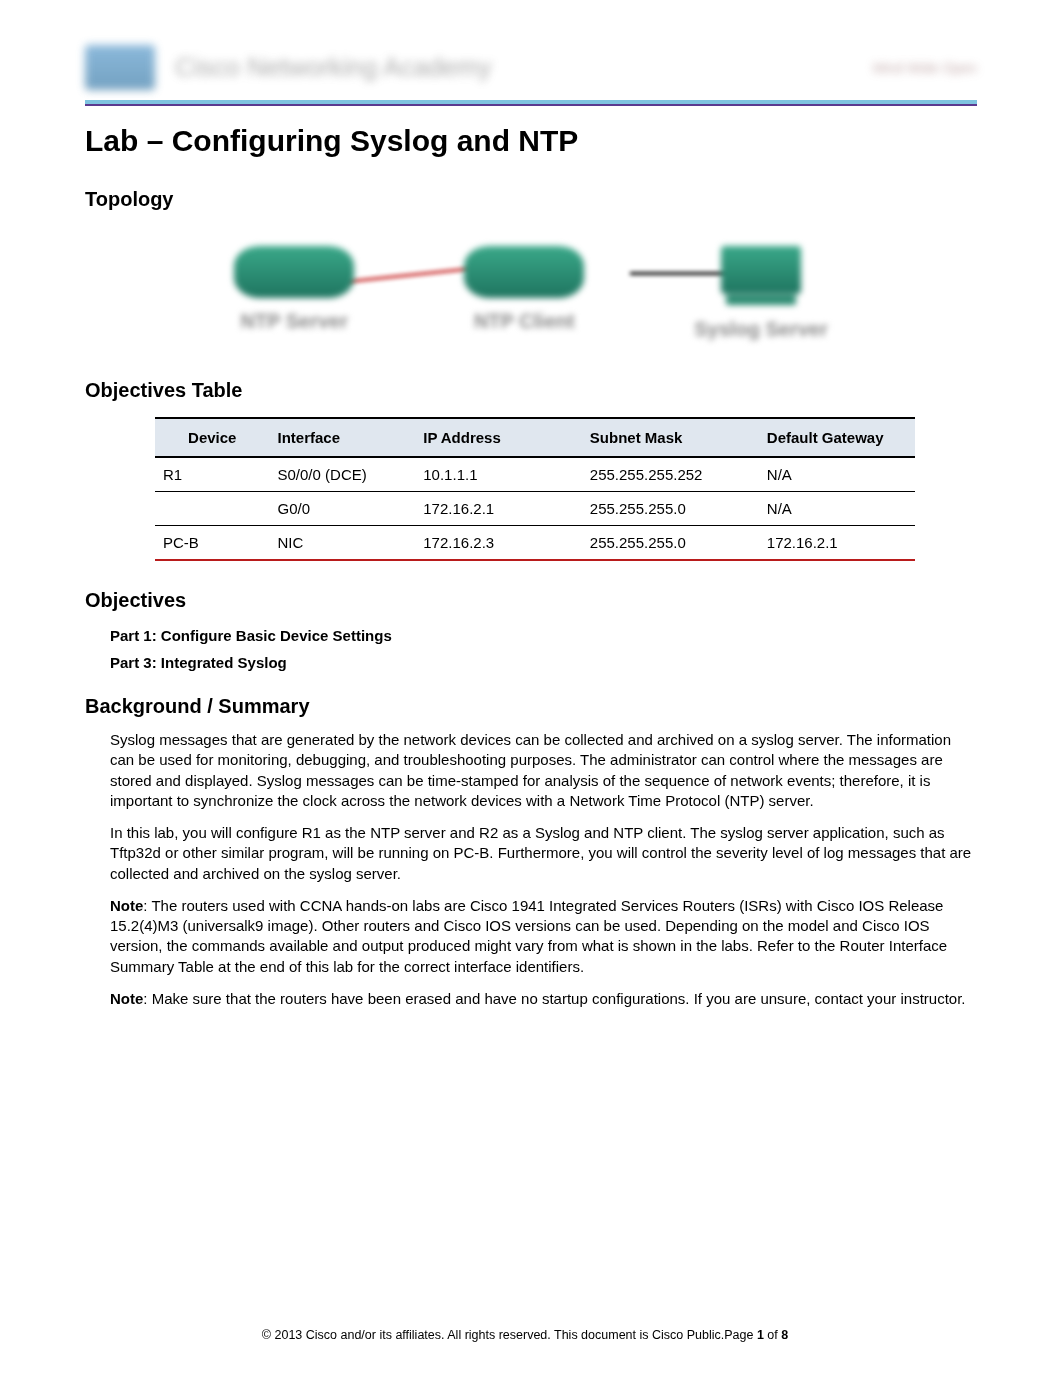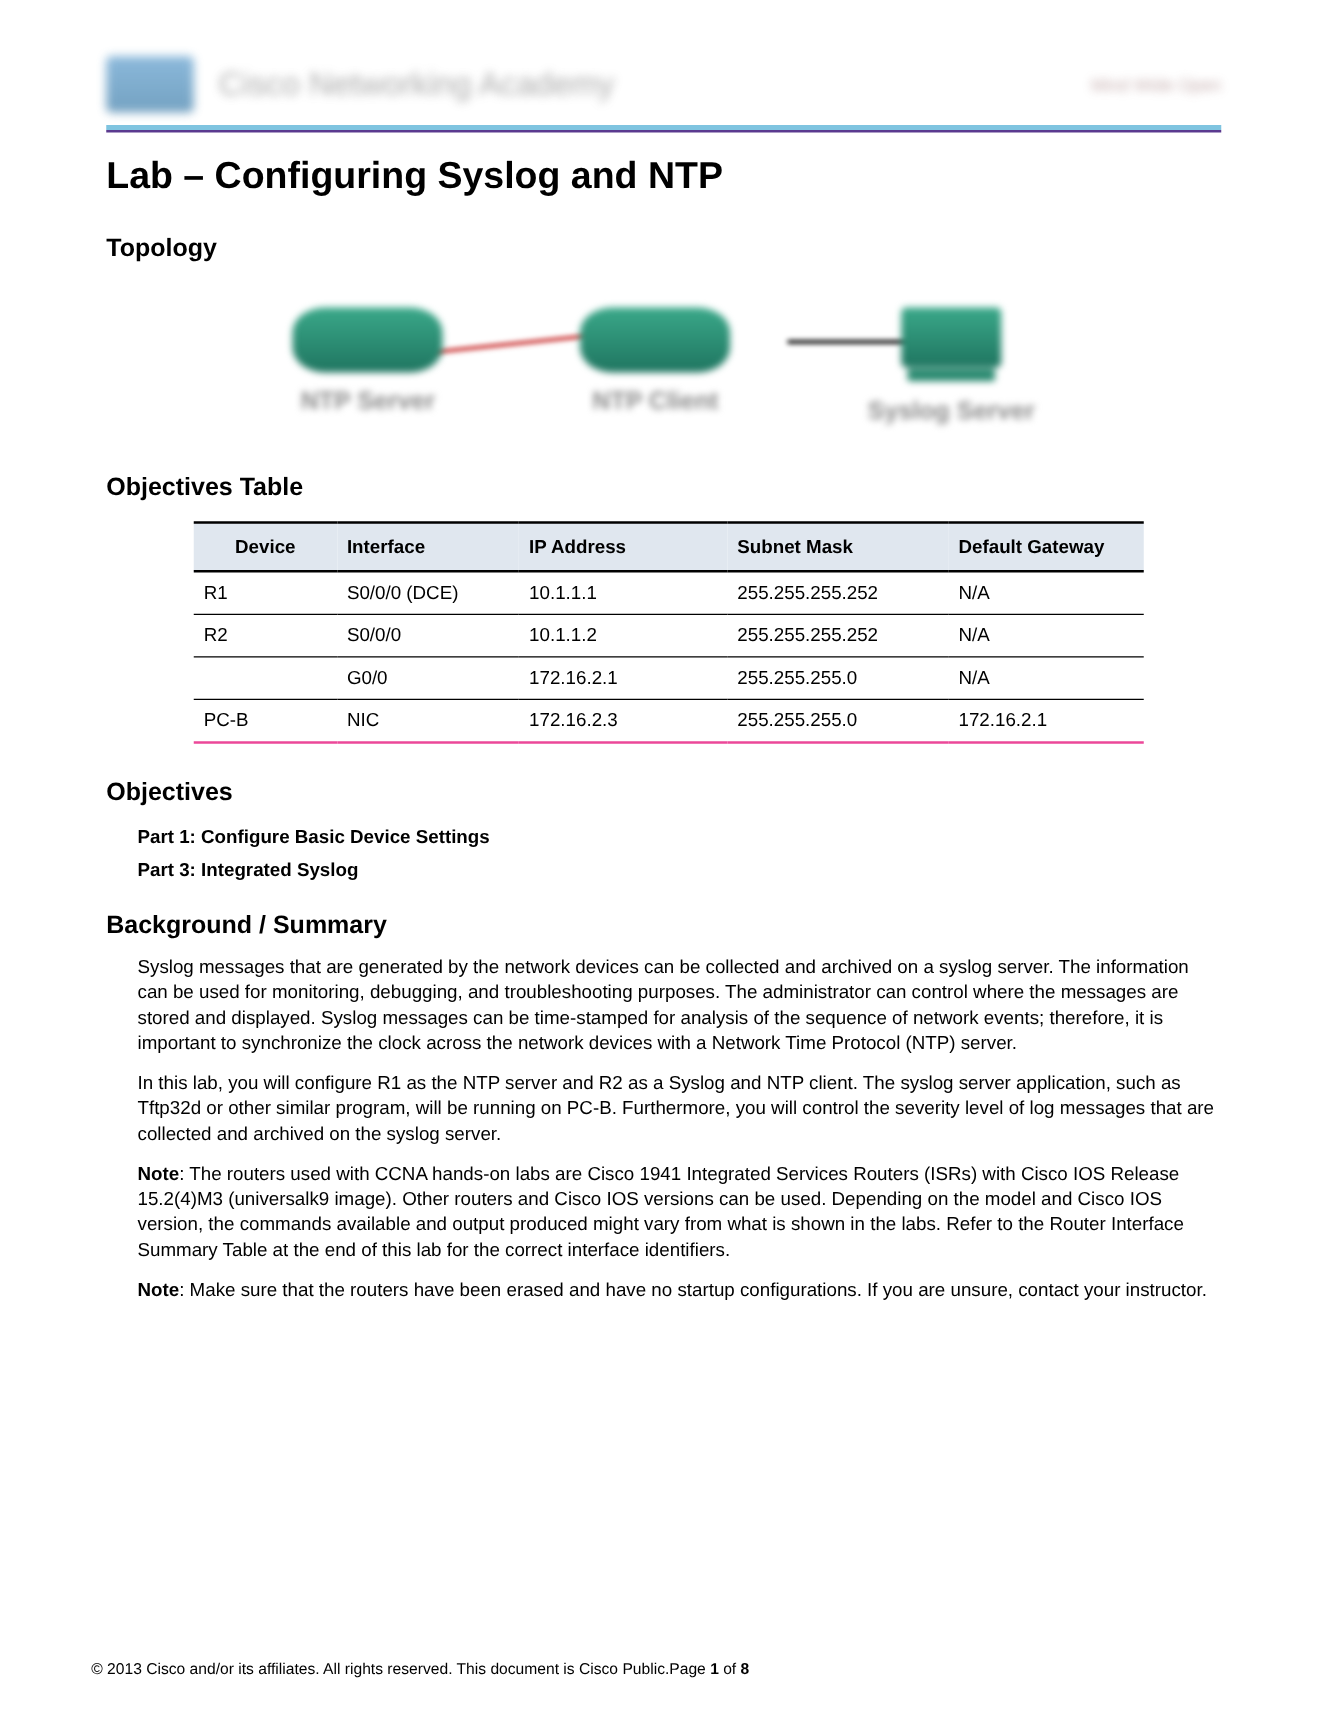--- a/index.html
+++ b/index.html
@@ -139,21 +139,21 @@
     text-align: left;
     border-top: 2px solid #000;
     border-bottom: 2px solid #000;
   }
   th:first-child { text-align: center; }
   td {
     font-size: 15px;
     padding: 8px 8px;
     border-bottom: 1px solid #000;
   }
-  tbody tr:last-child td { border-bottom: 2px solid #ec4899; }
+  tbody tr:last-child td { border-bottom: 2px solid #b91c1c; }
   .col-device { width: 110px; }
   .col-iface { width: 140px; }
   .col-ip { width: 160px; }
   .col-mask { width: 170px; }
   .col-gw { width: 150px; }
   .objectives-section { margin-bottom: 24px; }
   .objectives-section p {
     font-weight: bold;
     font-size: 15px;
     margin-left: 25px;
@@ -167,21 +167,21 @@
     margin-bottom: 12px;
     text-align: left;
   }
   .bold-inline { font-weight: bold; }
   .footer {
     position: absolute;
     bottom: 35px;
     left: 73px;
     right: 85px;
     display: flex;
-    justify-content: flex-start;
+    justify-content: center;
     font-size: 12.5px;
     color: #000;
   }
   .footer .page-num .bold-inline { font-weight: bold; }
 </style>
 </head>
 <body>
 
 <div class="page">
 
@@ -235,27 +235,20 @@
       </thead>
       <tbody>
         <tr>
           <td>R1</td>
           <td>S0/0/0 (DCE)</td>
           <td>10.1.1.1</td>
           <td>255.255.255.252</td>
           <td>N/A</td>
         </tr>
         <tr>
-          <td>R2</td>
-          <td>S0/0/0</td>
-          <td>10.1.1.2</td>
-          <td>255.255.255.252</td>
-          <td>N/A</td>
-        </tr>
-        <tr>
           <td></td>
           <td>G0/0</td>
           <td>172.16.2.1</td>
           <td>255.255.255.0</td>
           <td>N/A</td>
         </tr>
         <tr>
           <td>PC-B</td>
           <td>NIC</td>
           <td>172.16.2.3</td>

